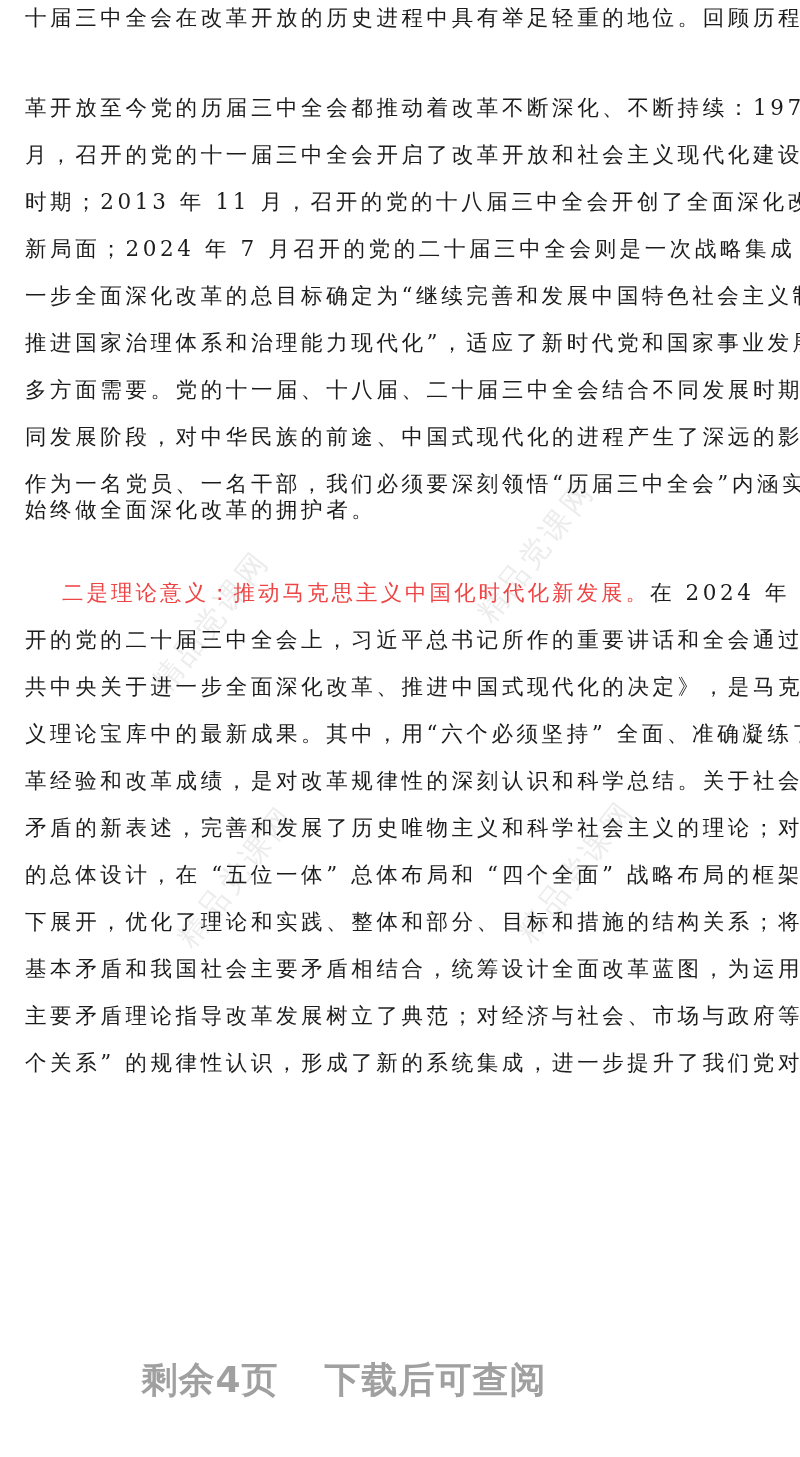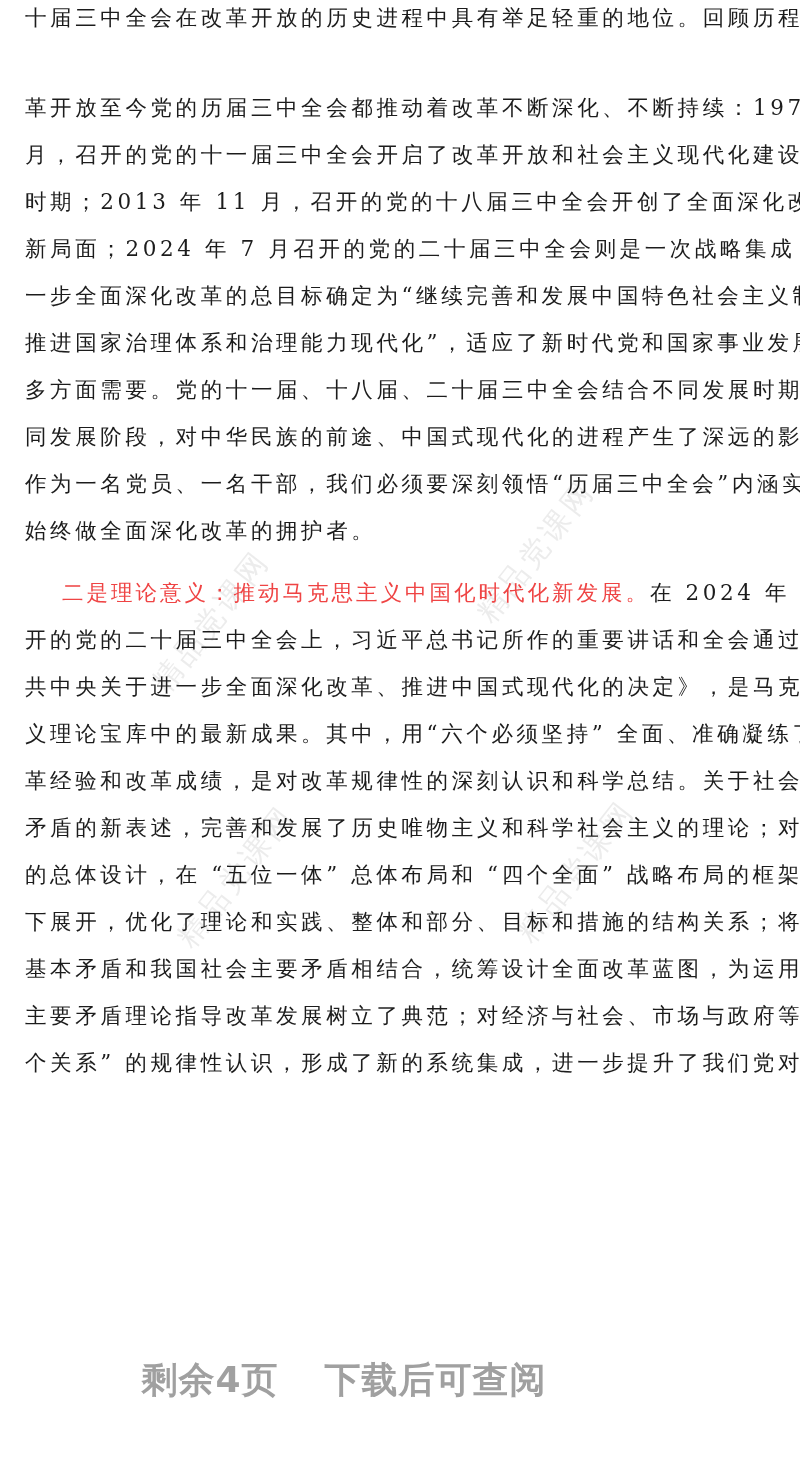--- a/index.html
+++ b/index.html
@@ -79,21 +79,21 @@
   <div class="line" style="top:3px;">十届三中全会在改革开放的历史进程中具有举足轻重的地位。回顾历程，改</div>
   <div class="line" style="top:93px;">革开放至今党的历届三中全会都推动着改革不断深化、不断持续：1978 年 12</div>
   <div class="line" style="top:140px;">月，召开的党的十一届三中全会开启了改革开放和社会主义现代化建设的新</div>
   <div class="line" style="top:187px;">时期；2013 年 11 月，召开的党的十八届三中全会开创了全面深化改革的全</div>
   <div class="line" style="top:234px;">新局面；2024 年 7 月召开的党的二十届三中全会则是一次战略集成，它将进</div>
   <div class="line" style="top:281px;">一步全面深化改革的总目标确定为“继续完善和发展中国特色社会主义制度，</div>
   <div class="line" style="top:328px;">推进国家治理体系和治理能力现代化”，适应了新时代党和国家事业发展的</div>
   <div class="line" style="top:375px;">多方面需要。党的十一届、十八届、二十届三中全会结合不同发展时期、不</div>
   <div class="line" style="top:422px;">同发展阶段，对中华民族的前途、中国式现代化的进程产生了深远的影响。</div>
   <div class="line" style="top:469px;">作为一名党员、一名干部，我们必须要深刻领悟“历届三中全会”内涵实质，</div>
-  <div class="line" style="top:516px;">始终做全面深化改革的拥护者。</div>
+  <div class="line" style="top:495px;">始终做全面深化改革的拥护者。</div>
 
   <div class="line indent" style="top:578px;">
     <span class="bold">二是理论意义：推动马克思主义中国化时代化新发展。</span><span>在 2024 年 7 月召</span>
   </div>
   <div class="line" style="top:625px;">开的党的二十届三中全会上，习近平总书记所作的重要讲话和全会通过的《中</div>
   <div class="line" style="top:672px;">共中央关于进一步全面深化改革、推进中国式现代化的决定》，是马克思主</div>
   <div class="line" style="top:719px;">义理论宝库中的最新成果。其中，用“六个必须坚持” 全面、准确凝练了改</div>
   <div class="line" style="top:766px;">革经验和改革成绩，是对改革规律性的深刻认识和科学总结。关于社会基本</div>
   <div class="line" style="top:813px;">矛盾的新表述，完善和发展了历史唯物主义和科学社会主义的理论；对改革</div>
   <div class="line" style="top:860px;text-align:right;">的总体设计，在 “五位一体” 总体布局和 “四个全面” 战略布局的框架</div>

